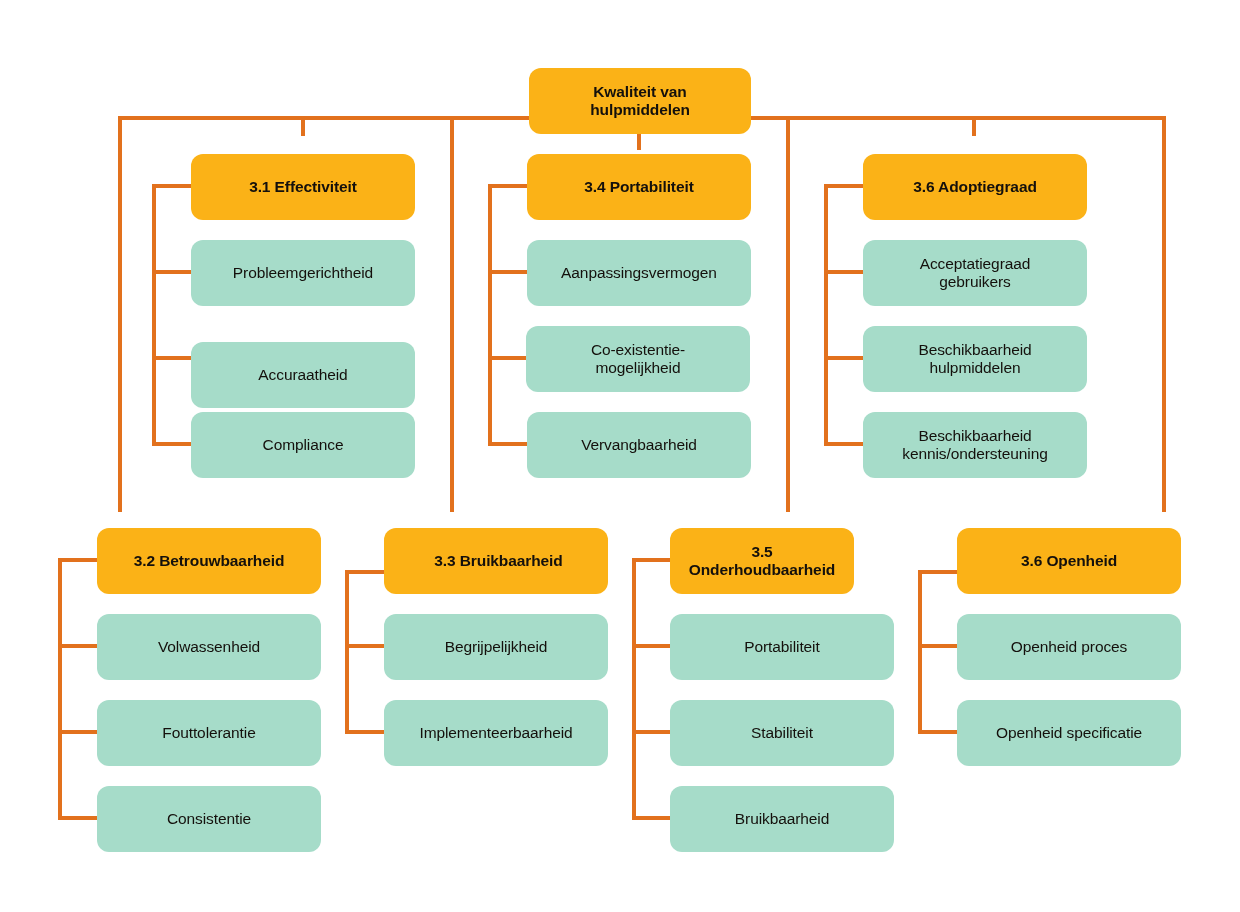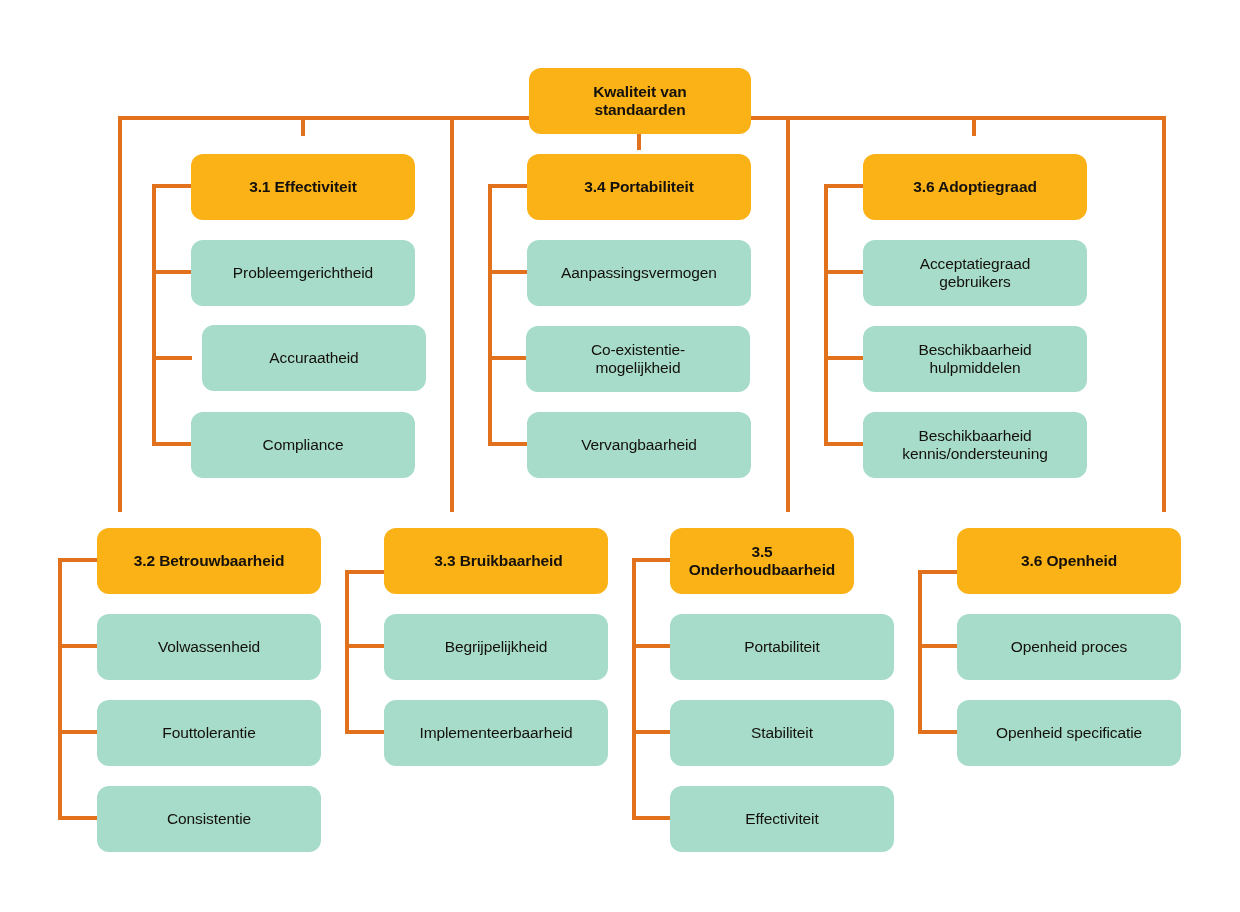--- a/index.html
+++ b/index.html
@@ -117,25 +117,25 @@
   <div class="line h" style="left:632px; top:644px; width:40px;"></div>
   <div class="line h" style="left:632px; top:730px; width:40px;"></div>
   <div class="line h" style="left:632px; top:816px; width:40px;"></div>
 
   <div class="line v" style="left:918px; top:570px; height:164px;"></div>
   <div class="line h" style="left:918px; top:570px; width:40px;"></div>
   <div class="line h" style="left:918px; top:644px; width:40px;"></div>
   <div class="line h" style="left:918px; top:730px; width:40px;"></div>
 
   <div class="node root" style="left:529px; top:68px; width:222px; height:66px;">Kwaliteit van
-standaarden</div>
+hulpmiddelen</div>
 
   <div class="node cat" style="left:191px; top:154px; width:224px; height:66px;">3.1 Effectiviteit</div>
   <div class="node leaf" style="left:191px; top:240px; width:224px; height:66px;">Probleemgerichtheid</div>
-  <div class="node leaf" style="left:191px; top:325px; width:224px; height:66px;margin-left:11px;">Accuraatheid</div>
+  <div class="node leaf" style="left:191px; top:342px; width:224px; height:66px;">Accuraatheid</div>
   <div class="node leaf" style="left:191px; top:412px; width:224px; height:66px;">Compliance</div>
 
   <div class="node cat" style="left:527px; top:154px; width:224px; height:66px;">3.4 Portabiliteit</div>
   <div class="node leaf" style="left:527px; top:240px; width:224px; height:66px;text-align:center;">Aanpassingsvermogen</div>
   <div class="node leaf" style="left:526px; top:326px; width:224px; height:66px;">Co-existentie-
 mogelijkheid</div>
   <div class="node leaf" style="left:527px; top:412px; width:224px; height:66px;">Vervangbaarheid</div>
 
   <div class="node cat" style="left:863px; top:154px; width:224px; height:66px;border-radius:12px;">3.6 Adoptiegraad</div>
   <div class="node leaf" style="left:863px; top:240px; width:224px; height:66px;">Acceptatiegraad
@@ -150,19 +150,19 @@
   <div class="node leaf" style="left:97px; top:700px; width:224px; height:66px;">Fouttolerantie</div>
   <div class="node leaf" style="left:97px; top:786px; width:224px; height:66px;">Consistentie</div>
 
   <div class="node cat" style="left:384px; top:528px; width:224px; height:66px;padding-left:15px;">3.3 Bruikbaarheid</div>
   <div class="node leaf" style="left:384px; top:614px; width:224px; height:66px;">Begrijpelijkheid</div>
   <div class="node leaf" style="left:384px; top:700px; width:224px; height:66px;">Implementeerbaarheid</div>
 
   <div class="node cat" style="left:670px; top:528px; width:184px; height:66px;">3.5 Onderhoudbaarheid</div>
   <div class="node leaf" style="left:670px; top:614px; width:224px; height:66px;">Portabiliteit</div>
   <div class="node leaf" style="left:670px; top:700px; width:224px; height:66px;">Stabiliteit</div>
-  <div class="node leaf" style="left:670px; top:786px; width:224px; height:66px;">Effectiviteit</div>
+  <div class="node leaf" style="left:670px; top:786px; width:224px; height:66px;">Bruikbaarheid</div>
 
   <div class="node cat" style="left:957px; top:528px; width:224px; height:66px;">3.6 Openheid</div>
   <div class="node leaf" style="left:957px; top:614px; width:224px; height:66px;">Openheid proces</div>
   <div class="node leaf" style="left:957px; top:700px; width:224px; height:66px;">Openheid specificatie</div>
 
 </div>
 
 </body></html>

